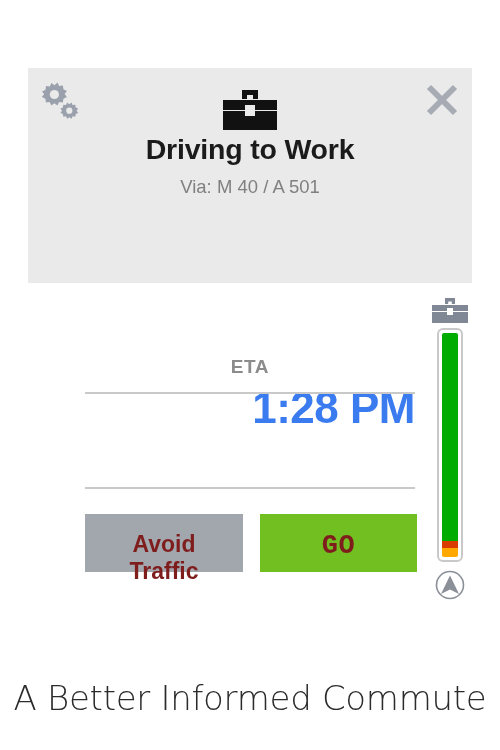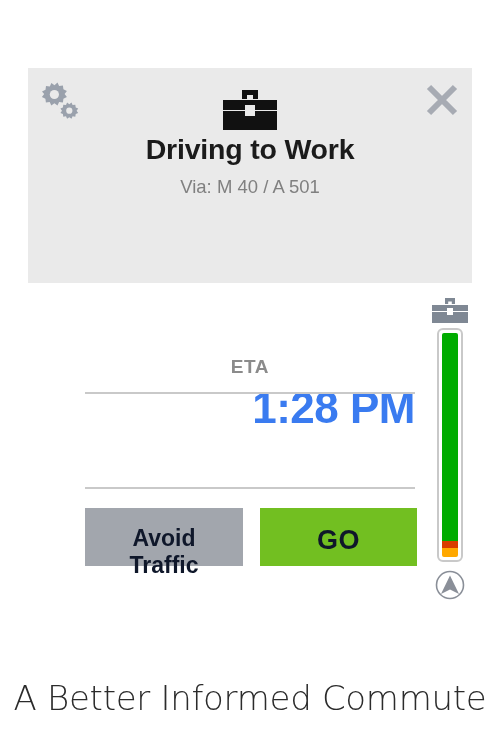--- a/index.html
+++ b/index.html
@@ -144,24 +144,24 @@
   #action-row {
     position: absolute;
     left: 57px;
     top: 225px;
     width: 332px;
     height: 58px;
   }
 
   .action-button {
     position: absolute;
-    top: 0;
+    top: 6px;
     height: 58px;
     border: none;
-    color: #0f172a;
+    color: #7f1d1d;
     font-family: "Liberation Sans", sans-serif;
     font-weight: bold;
     cursor: pointer;
     padding: 17px;
     box-sizing: border-box;
   }
 
   #avoid-traffic-button {
     left: 0;
     width: 158px;
@@ -292,21 +292,21 @@
 
     <div class="divider" id="divider-1"></div>
 
     <div class="stat-block" id="time-block">
     </div>
 
     <div class="divider" id="divider-2"></div>
 
     <div id="action-row">
       <button class="action-button" id="avoid-traffic-button" style="background: rgb(162, 166, 173);">Avoid Traffic</button>
-      <button class="action-button" id="go-button" style="background: rgb(114, 191, 33);">GO</button>
+      <button class="action-button" id="go-button" style="background: rgb(114, 191, 33); font-family: Liberation Mono, monospace;">GO</button>
     </div>
   </div>
 </div>
 
 <div id="traffic-gauge">
 
   <div id="destination-briefcase-icon">
     <svg viewBox="0 0 36 26" width="36" height="26" aria-hidden="true">
       <g fill="#7f8894">
         <path d="M13 0h10v6h-3.2V3.4h-3.6V6H13z"></path>

